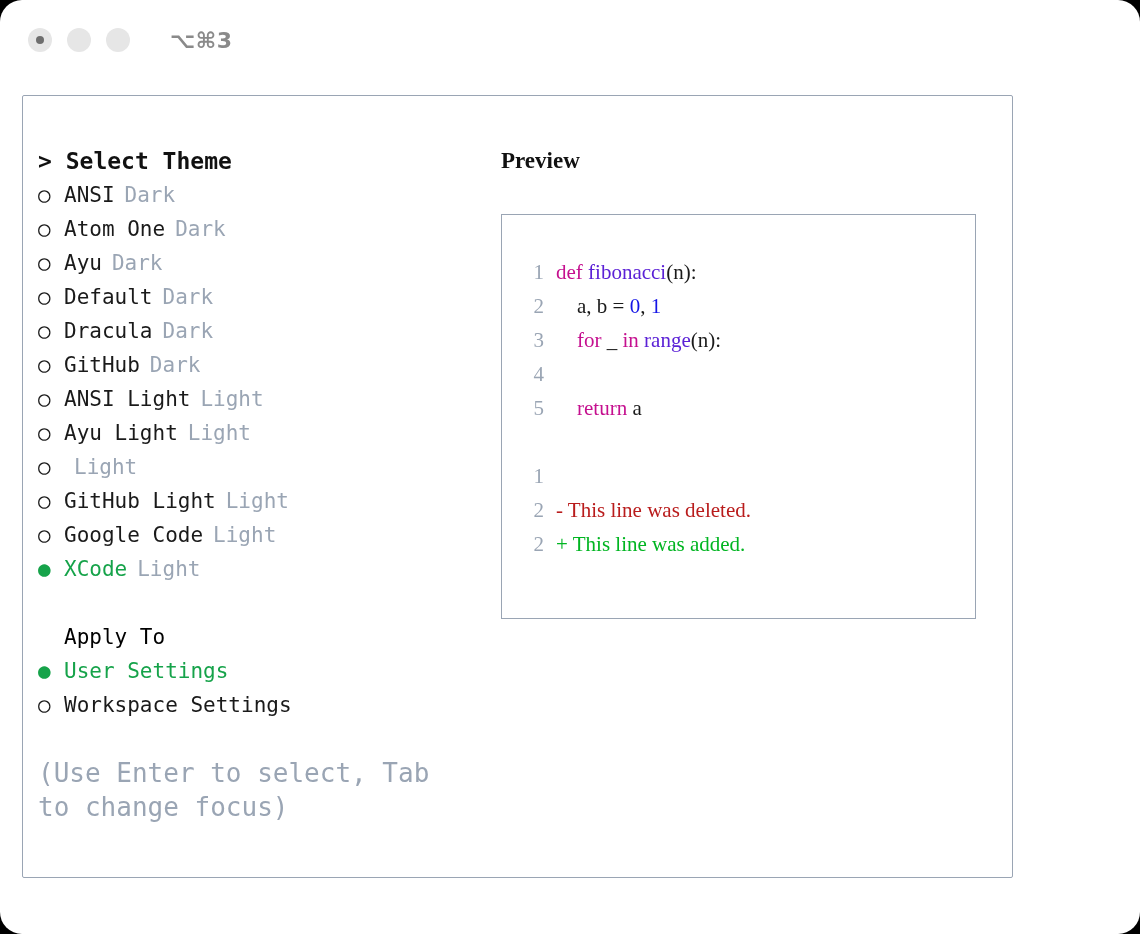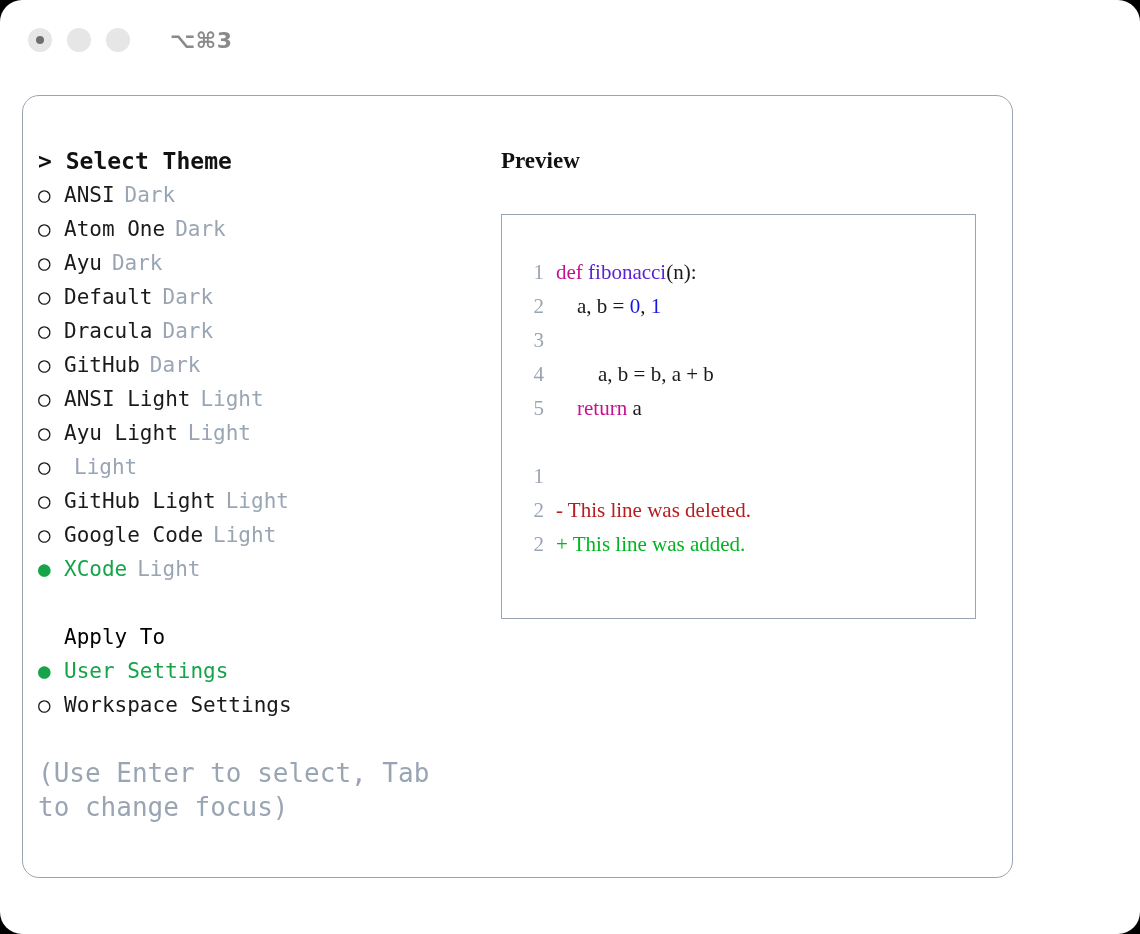--- a/index.html
+++ b/index.html
@@ -65,21 +65,21 @@
   }
 
   
   .panel {
     position: absolute;
     left: 22px;
     top: 95px;
     width: 991px;
     height: 783px;
     border: 1.6px solid #9aa5b4;
-    border-radius: 17px;
+    border-radius: 2px;
     box-sizing: border-box;
     background: #ffffff;
   }
 
   .columns {
     position: absolute;
     left: 0; top: 0;
     width: 100%;
     height: 100%;
   }
@@ -235,22 +235,22 @@
 
         <div class="hint">(Use Enter to select, Tab to change focus)</div>
       </div>
 
       <div class="right-col">
         <div class="heading">Preview</div>
         <div class="preview-box">
           <div class="code" id="code-area">
               <div class="code-line"><span class="lineno">1</span><span><span class="tok-kw">def </span><span class="tok-fn">fibonacci</span><span class="tok-txt">(n):</span></span></div>
               <div class="code-line"><span class="lineno">2</span><span><span class="tok-txt">    a, b = </span><span class="tok-num">0</span><span class="tok-txt">, </span><span class="tok-num">1</span></span></div>
-              <div class="code-line"><span class="lineno">3</span></div>
-              <div class="code-line"><span class="lineno">4</span><span><span class="tok-txt">        a, b = b, a + b</span></span></div>
+              <div class="code-line"><span class="lineno">3</span><span><span class="tok-txt">    </span><span class="tok-kw">for</span><span class="tok-txt"> _ </span><span class="tok-kw">in</span><span class="tok-txt"> </span><span class="tok-fn">range</span><span class="tok-txt">(n):</span></span></div>
+              <div class="code-line"><span class="lineno">4</span></div>
               <div class="code-line"><span class="lineno">5</span><span><span class="tok-txt">    </span><span class="tok-kw">return</span><span class="tok-txt"> a</span></span></div>
               <div class="blank-line"></div>
               <div class="code-line"><span class="lineno">1</span><span class="diff-ctx"> </span></div>
               <div class="code-line"><span class="lineno">2</span><span class="diff-del">-</span><span class="diff-del"> This line was deleted.</span></div>
               <div class="code-line"><span class="lineno">2</span><span class="diff-add">+</span><span class="diff-add"> This line was added.</span></div>
             </div>
         </div>
       </div>
 
     </div>

